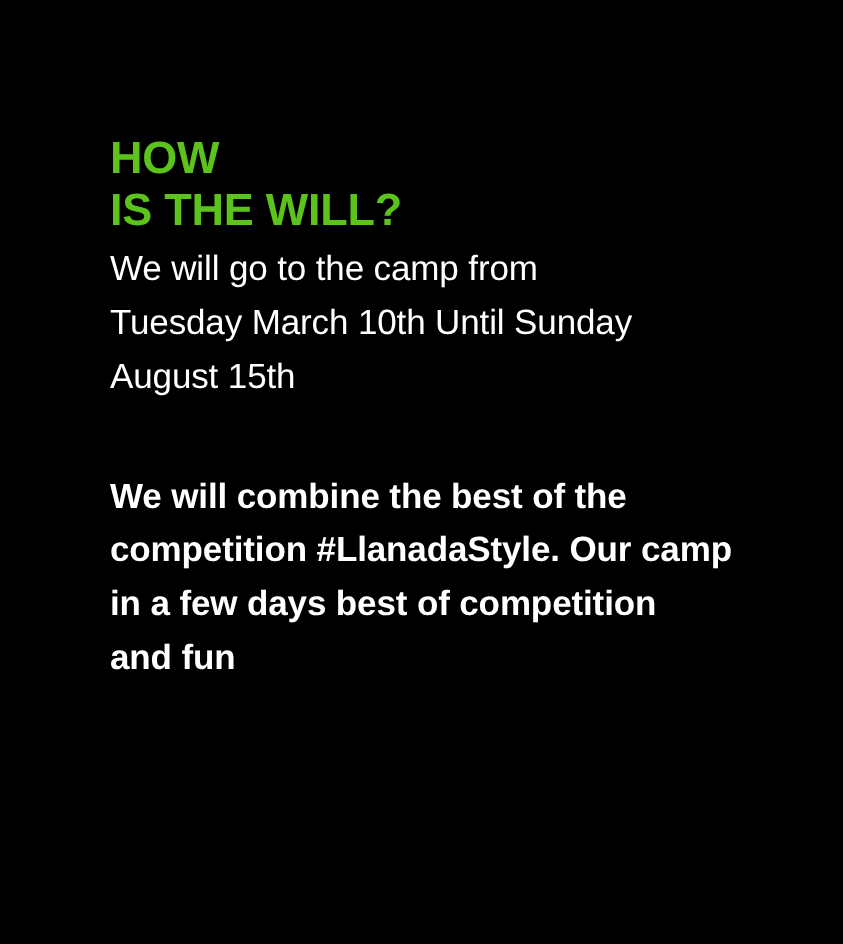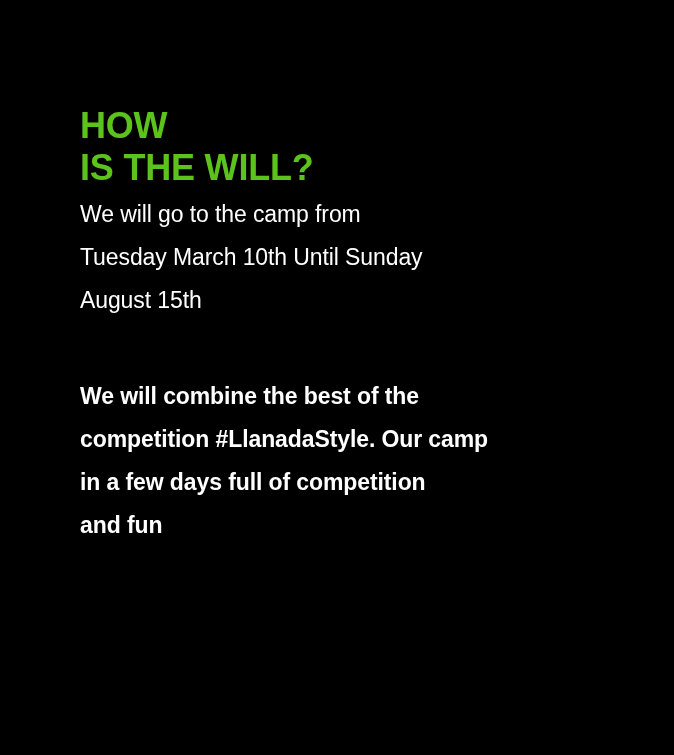--- a/index.html
+++ b/index.html
@@ -13,21 +13,22 @@
     background: #000000;
     font-family: "Liberation Sans", "DejaVu Sans", sans-serif;
     overflow: hidden;
   }
   .slide {
     position: relative;
     width: 546px;
     height: 755px;
     background: #000000;
     box-sizing: border-box;
-    padding: 105px 64px 0 80px;
+    padding: 105px 64px 0 64px;
+    margin-left: 24px;
   }
   .content {
     width: 500px;
   }
   .section {
     display: block;
   }
   .section-how {
     margin-bottom: 0;
   }
@@ -38,21 +39,21 @@
   .heading-line {
     display: block;
     color: #5CC21C;
     font-size: 36px;
     font-weight: bold;
     line-height: 42px;
     letter-spacing: -0.2px;
   }
   .body-text {
     color: #FFFFFF;
-    font-size: 23px;
+    font-size: 28px;
     font-weight: normal;
     line-height: 43px;
     letter-spacing: -0.1px;
     margin: 0;
   }
   .body-line {
     display: block;
     white-space: nowrap;
   }
   .para-how {
@@ -80,19 +81,19 @@
         <span class="body-line">We will go to the camp from</span>
         <span class="body-line">Tuesday March 10th Until Sunday</span>
         <span class="body-line">August 15th</span>
       </p>
     </div>
 
     <div class="section section-what">
       <p class="body-text para-what" style="color: rgb(255, 255, 255); font-weight: bold;">
         <span class="body-line">We will combine the best of the</span>
         <span class="body-line">competition #LlanadaStyle. Our camp</span>
-        <span class="body-line">in a few days full of competition</span>
+        <span class="body-line">in a few days best of competition</span>
         <span class="body-line">and fun</span>
       </p>
     </div>
 
   </div>
 </div>
 
 </body></html>

